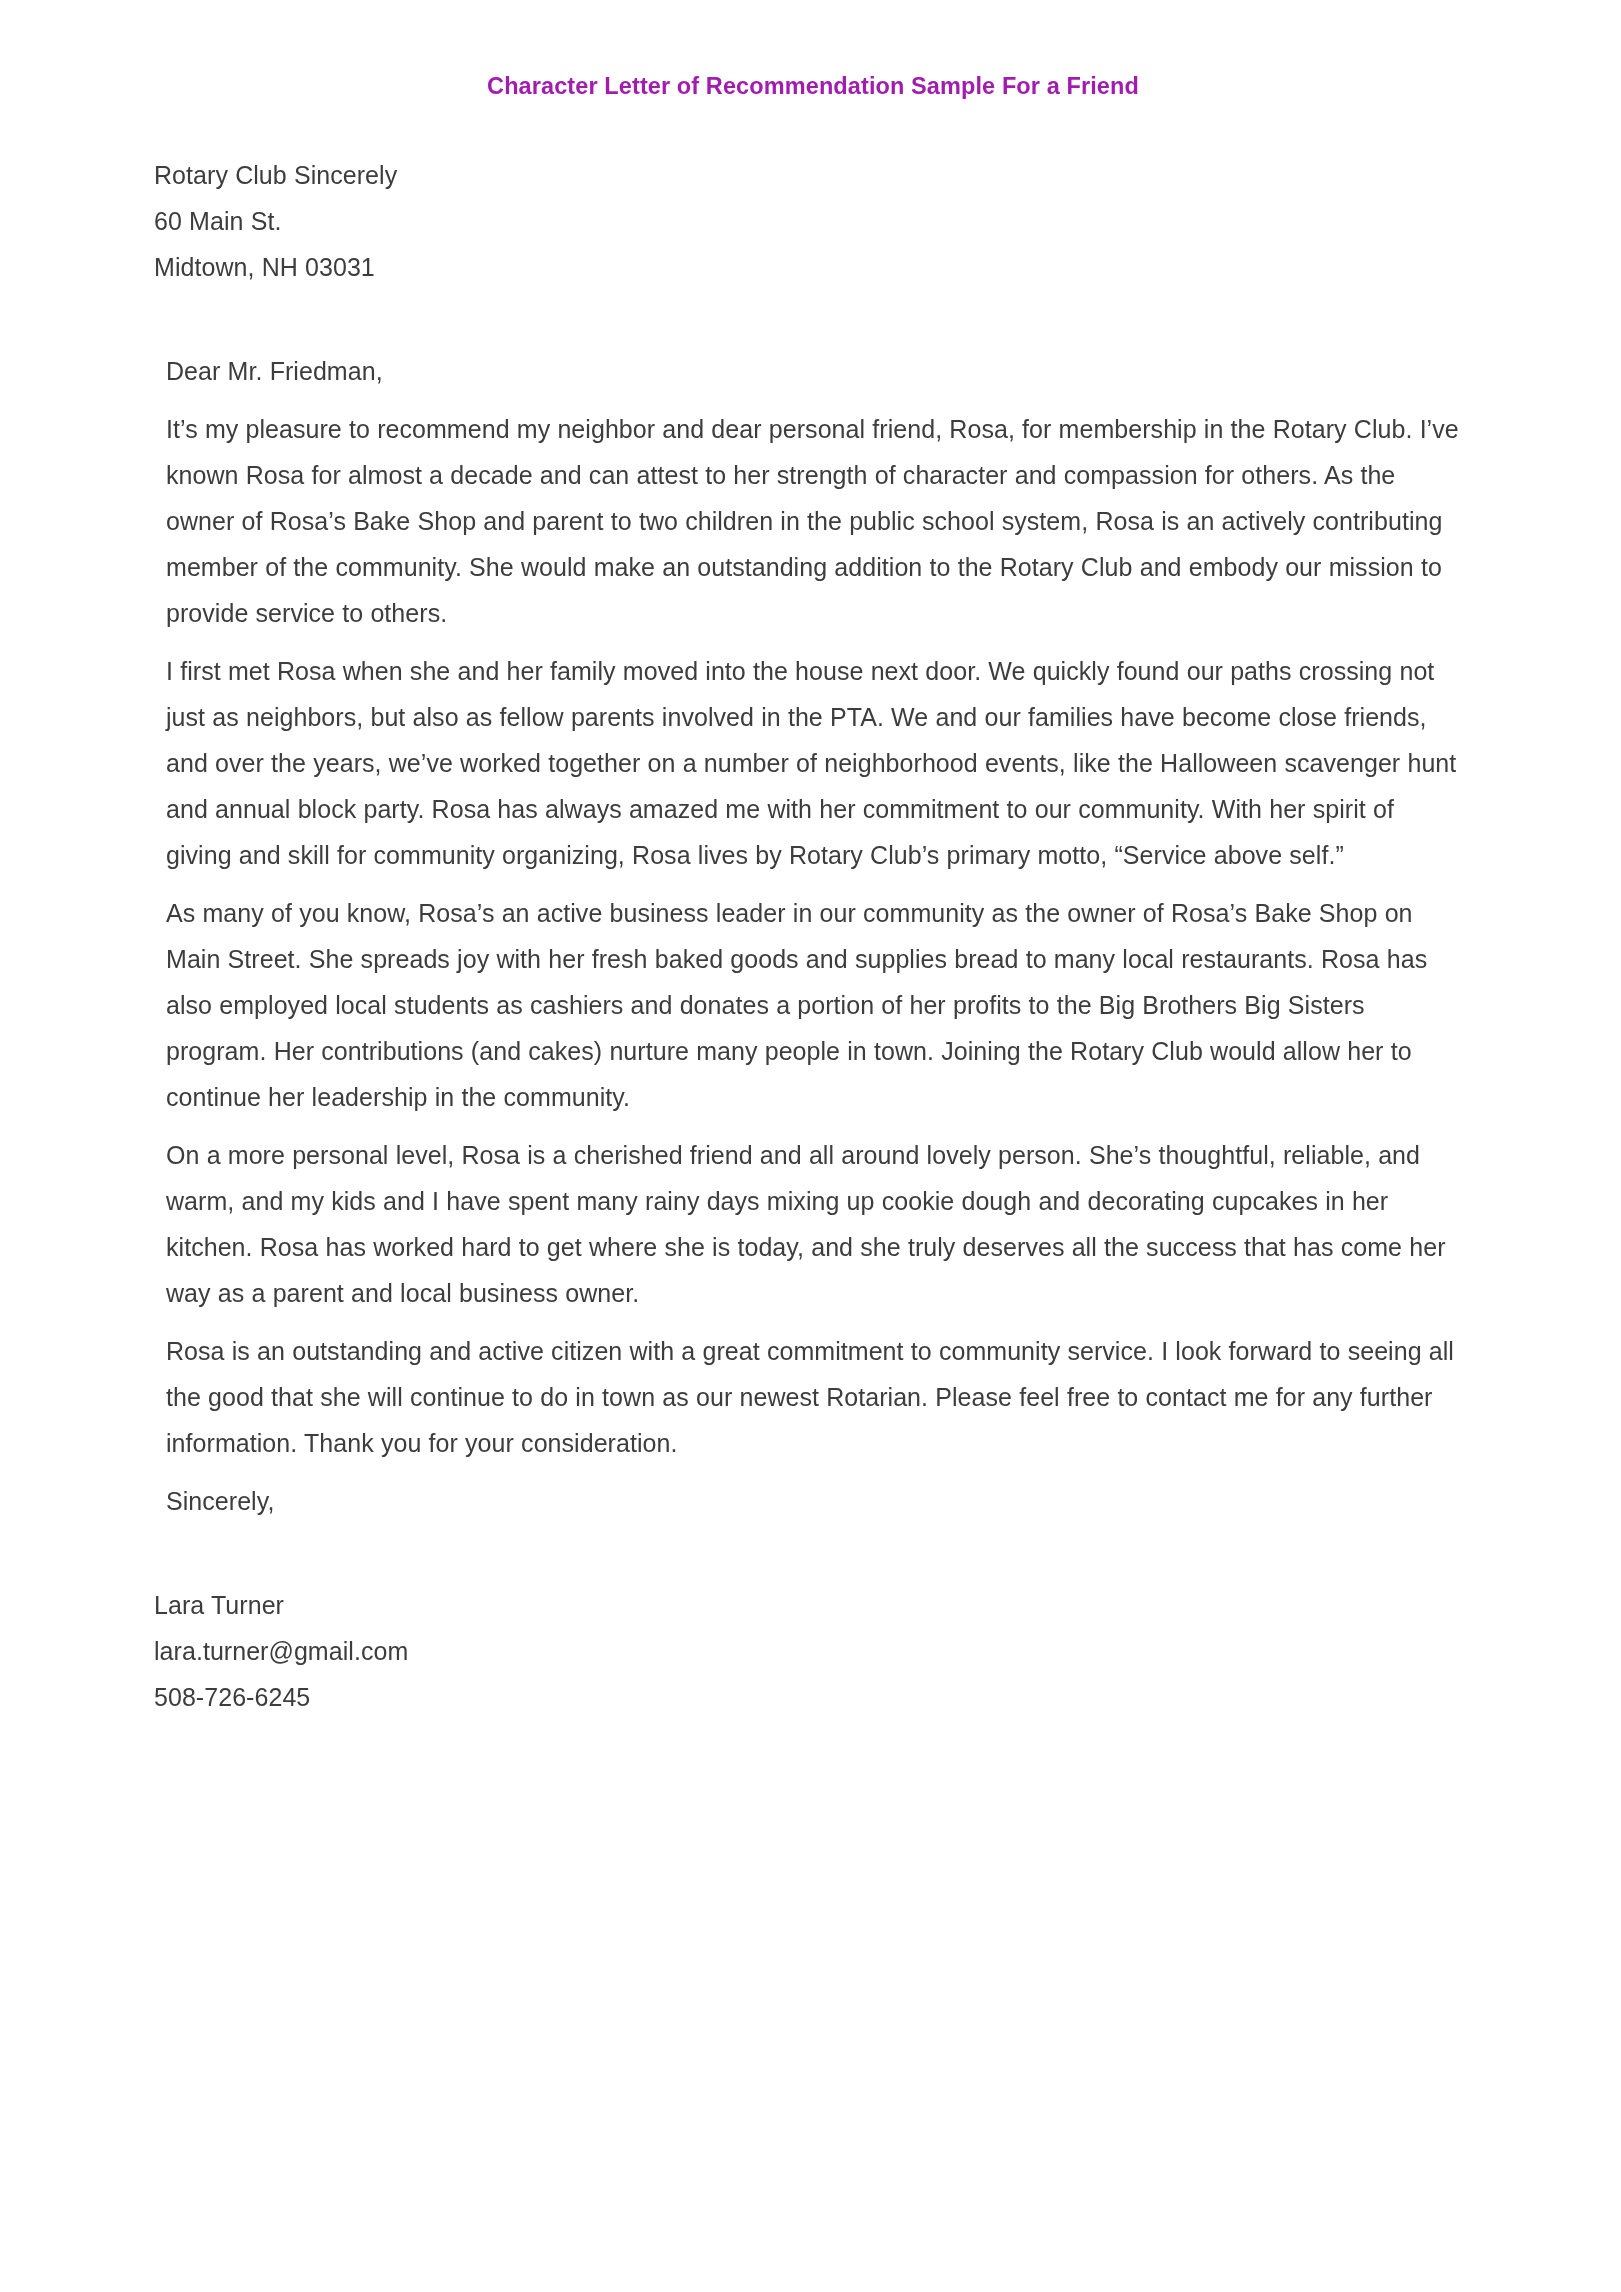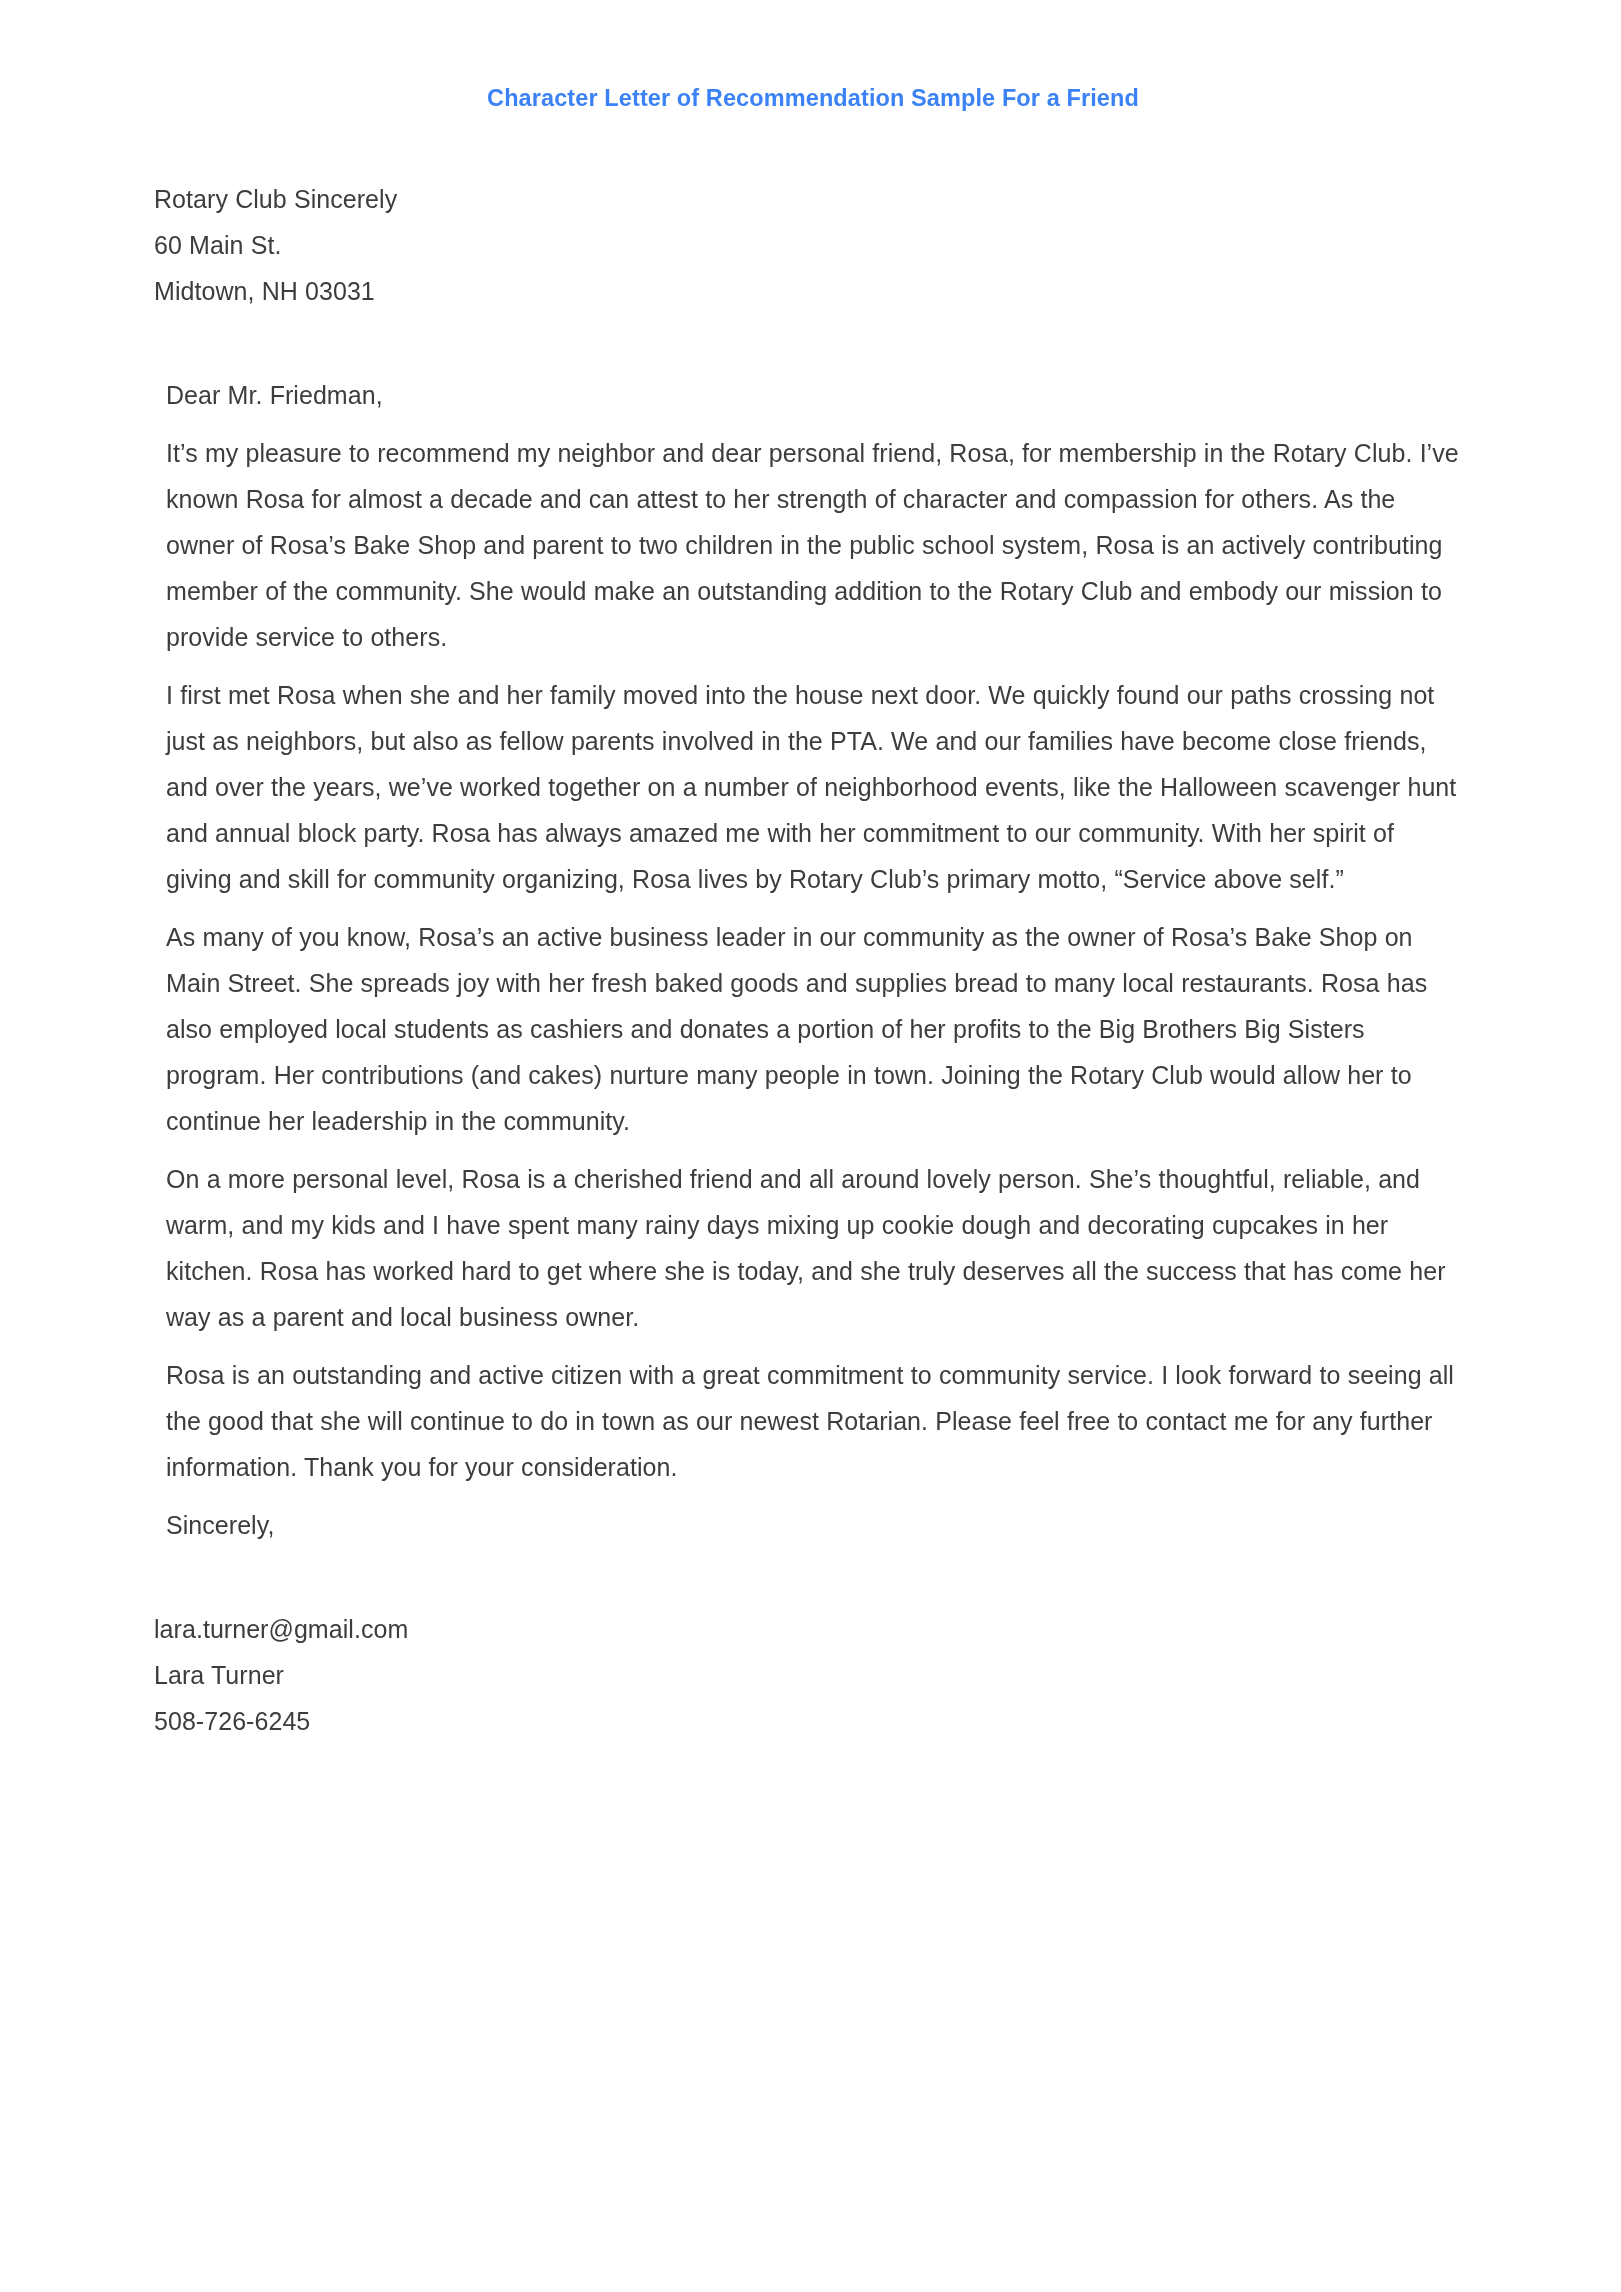--- a/index.html
+++ b/index.html
@@ -29,23 +29,23 @@
     position: absolute;
     left: 154px;
     top: 0;
     width: 1318px;
   }
 
   .doc-title {
     text-align: center;
     font-size: 23.5px;
     font-weight: bold;
-    color: #3b82f6;
+    color: #a21caf;
     letter-spacing: 0.1px;
-    margin: 12px;
+    margin: 0;
     padding-top: 72px;
     line-height: 29px;
   }
 
   .spacer-after-title { height: 51px; }
 
   .block {
     font-size: 25px;
     line-height: 46px;
     color: #3d3d3d;
@@ -99,20 +99,20 @@
 
     <p class="para">On a more personal level, Rosa is a cherished friend and all around lovely person. She’s thoughtful, reliable, and warm, and my kids and I have spent many rainy days mixing up cookie dough and decorating cupcakes in her kitchen. Rosa has worked hard to get where she is today, and she truly deserves all the success that has come her way as a parent and local business owner.</p>
 
     <p class="para">Rosa is an outstanding and active citizen with a great commitment to community service. I look forward to seeing all the good that she will continue to do in town as our newest Rotarian. Please feel free to contact me for any further information. Thank you for your consideration.</p>
 
     <p class="para">Sincerely,</p>
 
     <div class="sig-gap"></div>
 
     <div class="block">
+      <div class="sig-line">Lara Turner</div>
       <div class="sig-line">lara.turner@gmail.com</div>
-      <div class="sig-line">Lara Turner</div>
       <div class="sig-line">508-726-6245</div>
     </div>
 
   </div>
 </div>
 
 
 </body></html>

